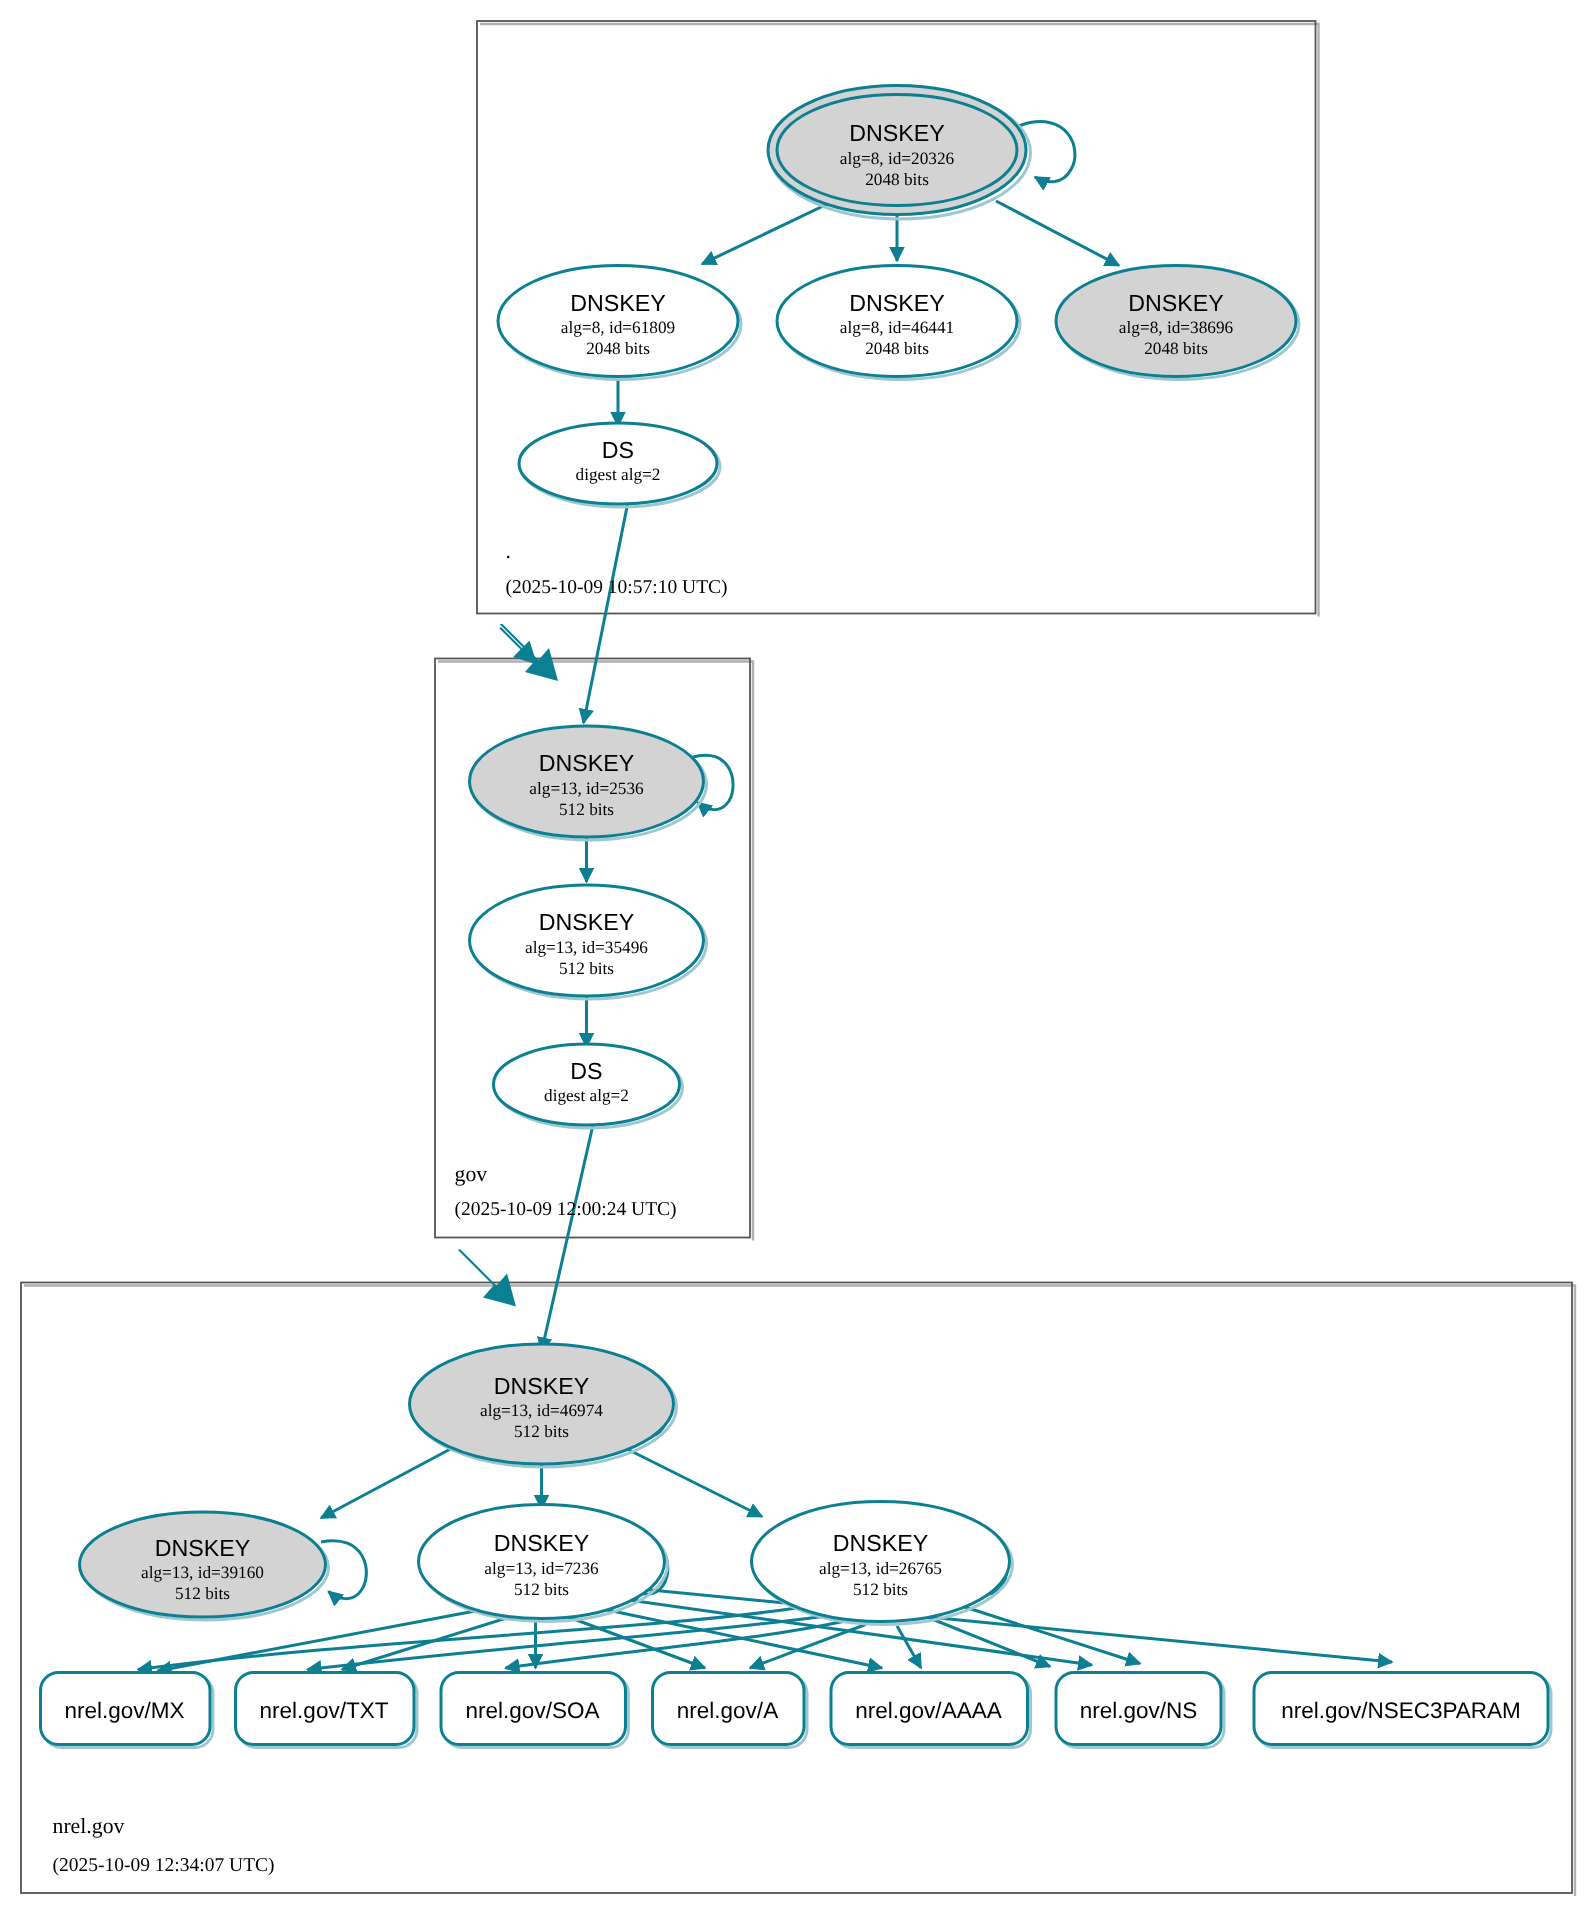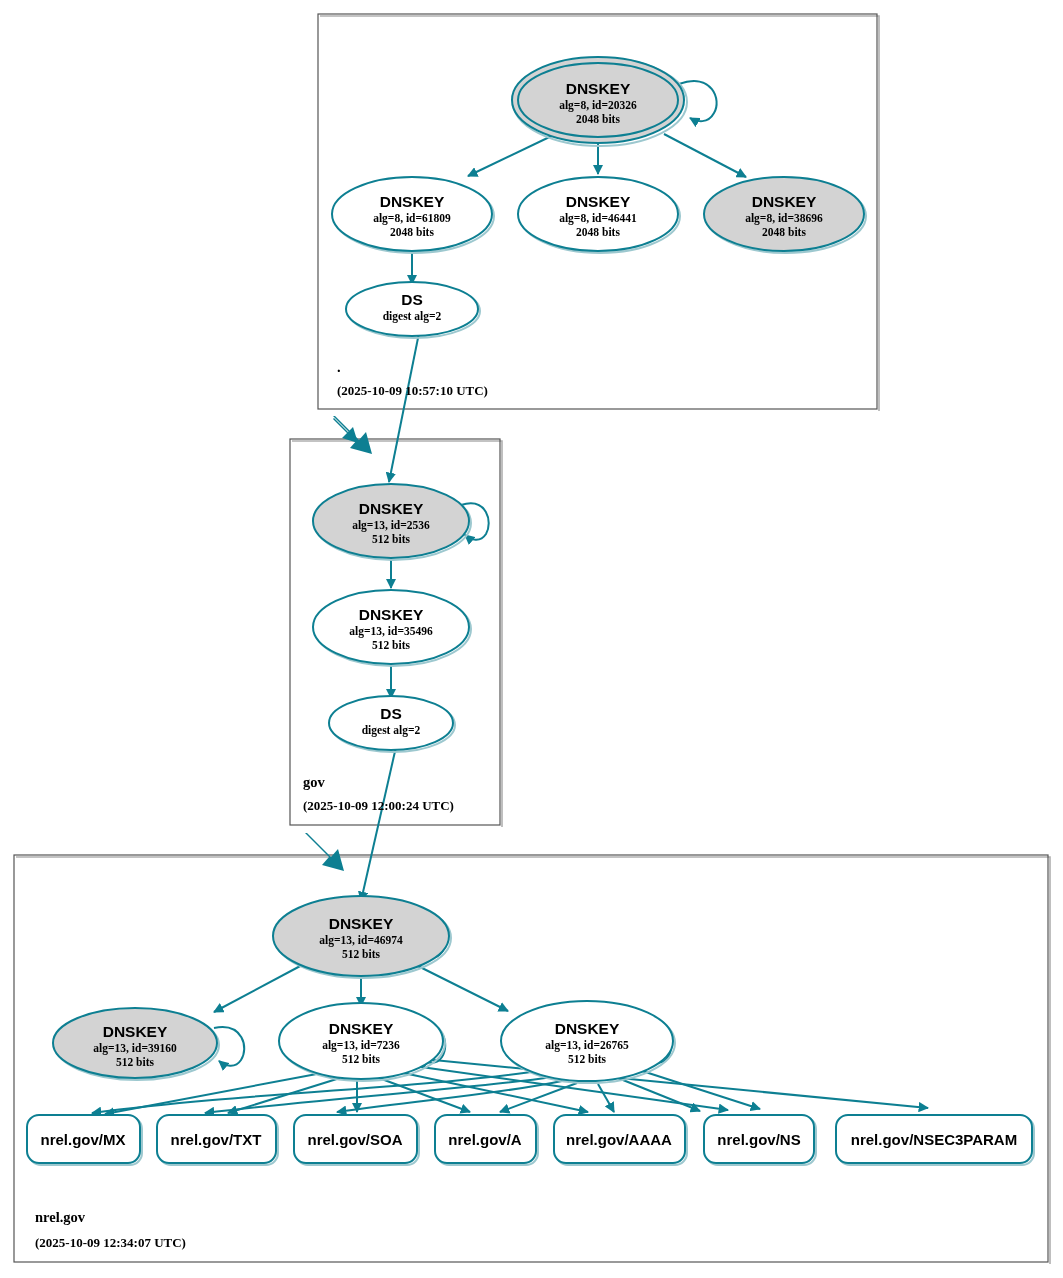--- a/index.html
+++ b/index.html
@@ -6,21 +6,20 @@
     margin: 0;
     padding: 0;
     background: #ffffff;
   }
   #canvas {
     position: relative;
     width: 1063px;
     height: 1278px;
     background: #ffffff;
     font-family: "Liberation Sans", sans-serif;
-    font-weight: bold;
   }
   svg { display: block; }
   text { dominant-baseline: auto; }
   .node-title {
     font-family: "Liberation Sans", sans-serif;
     font-size: 15.5px;
     fill: #000000;
   }
   .node-sub {
     font-family: "Liberation Serif", serif;

